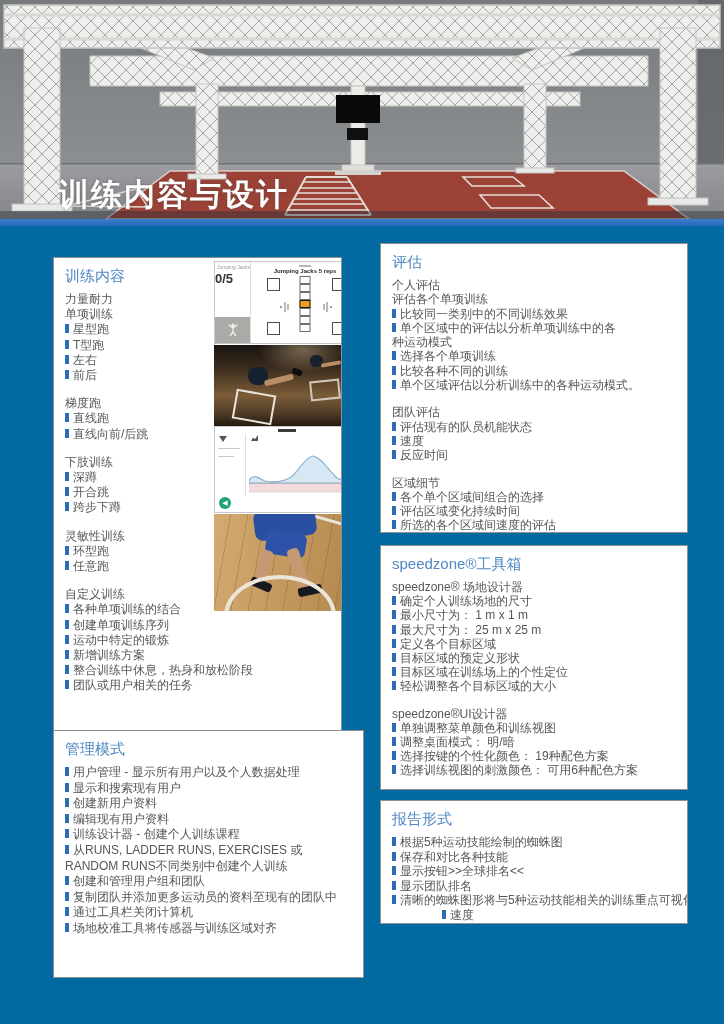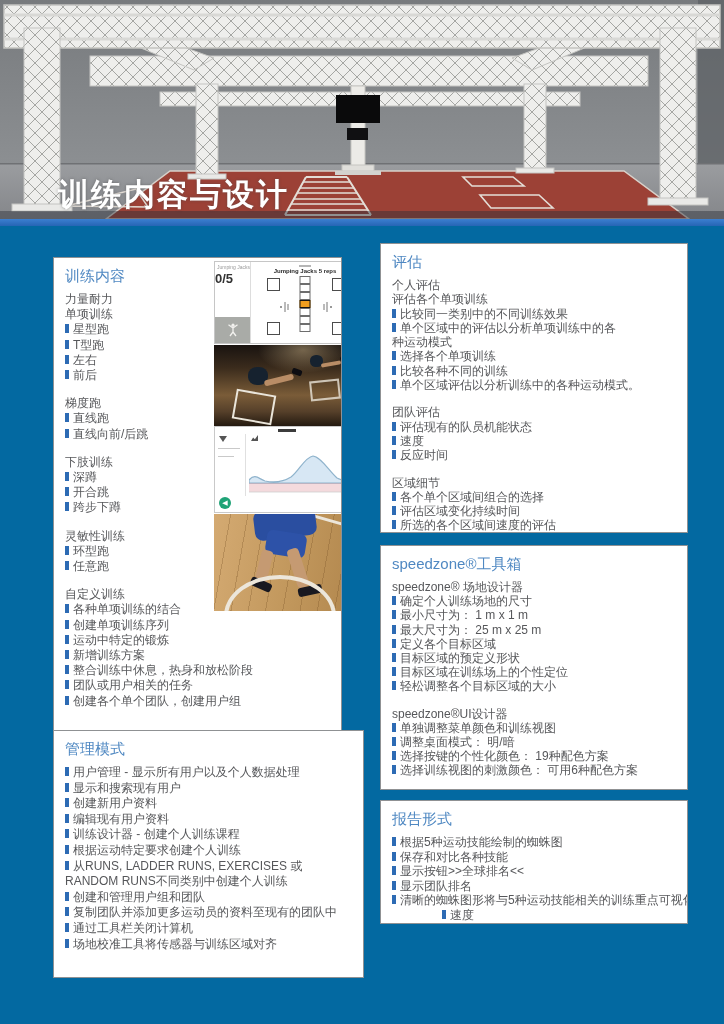--- a/index.html
+++ b/index.html
@@ -175,21 +175,20 @@
         <div class="line plain gap">灵敏性训练</div>
         <div class="line b0"><span class="bullet"></span>环型跑</div>
         <div class="line b0"><span class="bullet"></span>任意跑</div>
         <div class="line plain gap">自定义训练</div>
         <div class="line b0"><span class="bullet"></span>各种单项训练的结合</div>
         <div class="line b0"><span class="bullet"></span>创建单项训练序列</div>
         <div class="line b0"><span class="bullet"></span>运动中特定的锻炼</div>
         <div class="line b0"><span class="bullet"></span>新增训练方案</div>
         <div class="line b0"><span class="bullet"></span>整合训练中休息，热身和放松阶段</div>
         <div class="line b0"><span class="bullet"></span>团队或用户相关的任务</div>
-        <div class="line b0"><span class="bullet"></span>创建各个单个团队，创建用户组</div>
       </div>
 
     <div class="media shot1">
       <div class="s1-left">
         <div class="s1-small">Jumping Jacks</div>
         <div class="s1-counter">0/5</div>
         <div class="s1-thumb">
           <svg width="12" height="14" viewBox="0 0 12 14">
             <circle cx="6" cy="2.2" r="1.6" fill="#f2f1ee"></circle>
             <path d="M6,3.6 L6,9 M6,5 L1.5,1.8 M6,5 L10.5,1.8 M6,9 L3,13 M6,9 L9,13" stroke="#f2f1ee" stroke-width="1.3" fill="none"></path>
@@ -318,21 +317,20 @@
   </div>
 
   <div class="box" id="box-management">
     <h2 class="box-heading">管理模式</h2>
     <div>
         <div class="line b0"><span class="bullet"></span>用户管理 - 显示所有用户以及个人数据处理</div>
         <div class="line b0"><span class="bullet"></span>显示和搜索现有用户</div>
         <div class="line b0"><span class="bullet"></span>创建新用户资料</div>
         <div class="line b0"><span class="bullet"></span>编辑现有用户资料</div>
         <div class="line b0"><span class="bullet"></span>训练设计器 - 创建个人训练课程</div>
-        <div class="line b0"><span class="bullet"></span>根据运动特定要求创建个人训练</div>
         <div class="line b0"><span class="bullet"></span>从RUNS, LADDER RUNS, EXERCISES 或</div>
         <div class="line plain">RANDOM RUNS不同类别中创建个人训练</div>
         <div class="line b0"><span class="bullet"></span>创建和管理用户组和团队</div>
         <div class="line b0"><span class="bullet"></span>复制团队并添加更多运动员的资料至现有的团队中</div>
         <div class="line b0"><span class="bullet"></span>通过工具栏关闭计算机</div>
         <div class="line b0"><span class="bullet"></span>场地校准工具将传感器与训练区域对齐</div>
       </div>
   </div>
 
   <div class="box" id="box-report">

